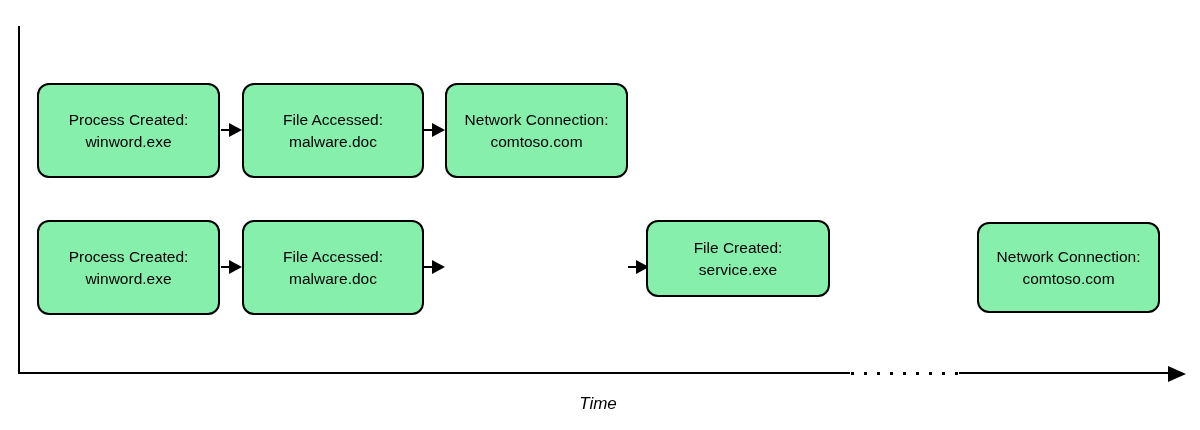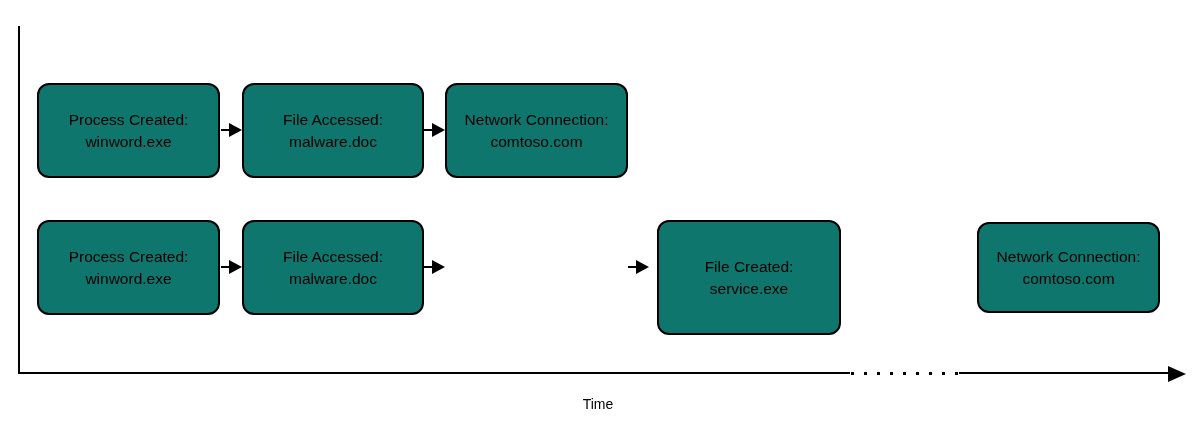--- a/index.html
+++ b/index.html
@@ -68,32 +68,33 @@
     border-top: 8px solid transparent;
     border-bottom: 8px solid transparent;
     border-left: 18px solid #000000;
   }
   .axis-label {
     position: absolute;
     left: 548px;
     top: 394px;
     width: 100px;
     text-align: center;
-    font-size: 14px;
+    font-size: 17px;
     color: #000000;
     line-height: 20px;
+    font-style: italic;
   }
 
   
   .node {
     position: absolute;
     box-sizing: border-box;
     border: 2px solid #000000;
     border-radius: 12px;
-    background: #0f766e;
+    background: #86efac;
     display: flex;
     align-items: center;
     justify-content: center;
     text-align: center;
     padding: 4px 8px;
   }
   .node-label {
     font-size: 15.5px;
     line-height: 22px;
     color: #000000;
@@ -189,21 +190,21 @@
     <span class="shaft"></span>
     <span class="head"></span>
   </div>
 
 
   <div class="connector" style="left:628px; top:259px; width:21px;">
     <span class="shaft"></span>
     <span class="head"></span>
   </div>
 
-  <div class="node" style="left:646px; top:220px; width:184px; height:115px;margin-left:11px;">
+  <div class="node" style="left:646px; top:220px; width:184px; height:77px;">
     <span class="node-label">File Created:
 service.exe</span>
   </div>
 
   <div class="node" style="left:977px; top:222px; width:183px; height:91px;">
     <span class="node-label">Network Connection:
 comtoso.com</span>
   </div>
 
 </div>

